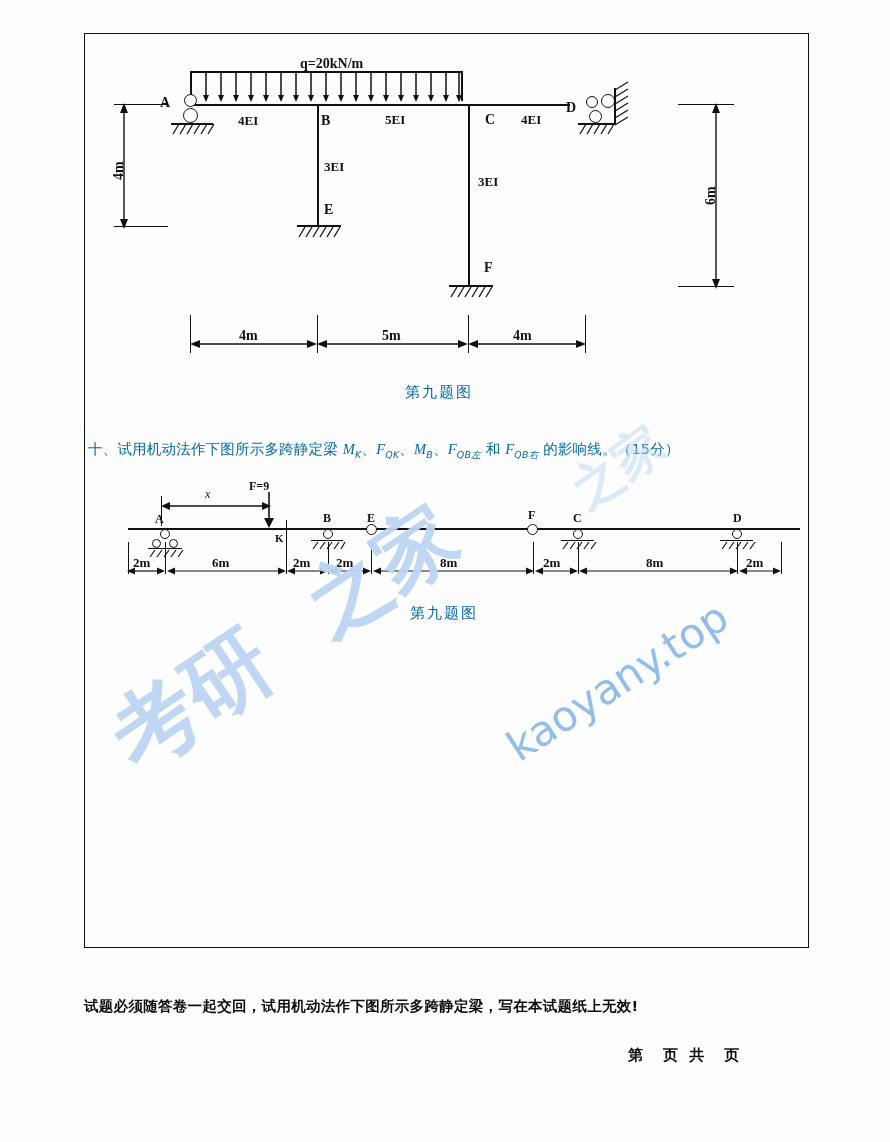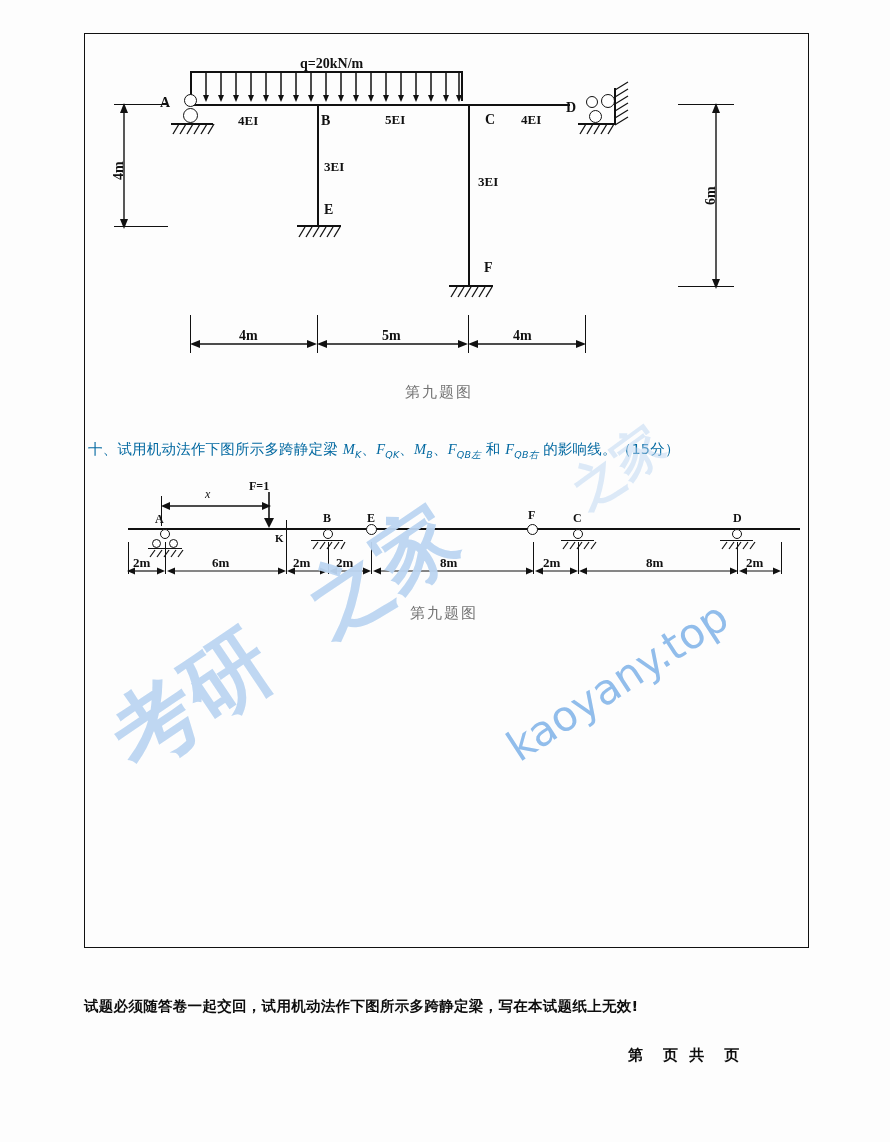--- a/index.html
+++ b/index.html
@@ -131,21 +131,21 @@
   }
   .q-text sub {
     font-size: 9.5px;
     font-style: italic;
   }
 
   .fig-caption {
     position: absolute;
     font-family: "DejaVu Sans", "Liberation Sans", sans-serif;
     font-size: 15px;
-    color: #737373;
+    color: #0369a1;
     letter-spacing: 2px;
     z-index: 4;
     text-align: center;
   }
 
   #footer-note {
     position: absolute;
     left: 84px;
     top: 997px;
     font-family: "DejaVu Sans", "Liberation Sans", sans-serif;
@@ -374,21 +374,21 @@
 <div class="fig-caption" style="left:405px; top:383px;">第九题图</div>
 
 <div class="q-text" style="left:88px; top:428px;">
   <span>十、</span><span>试用机动法作下图所示多跨静定梁 </span><span class="mathit">M</span><sub>K</sub><span>、</span><span class="mathit">F</span><sub>QK</sub><span>、</span><span class="mathit">M</span><sub>B</sub><span>、</span><span class="mathit">F</span><sub>QB左</sub><span> 和 </span><span class="mathit">F</span><sub>QB右</sub><span> 的影响线。</span><span>（15分）</span>
 </div>
 
 <div class="fig" style="left:0; top:0; width:890px; height:600px;">
 
   <div class="ln hln" style="left:128px; top:528px; width:672px; height:1.5px;"></div>
 
-  <div class="lbl lbl-b" style="left:249px; top:480px; font-size:12px;">F=1</div>
+  <div class="lbl lbl-b" style="left:249px; top:480px; font-size:12px;">F=9</div>
   <svg style="position:absolute; left:262px; top:492px;" width="14" height="38">
     <line x1="7" y1="0" x2="7" y2="29" stroke="#111" stroke-width="1.6"></line>
     <polygon points="7,36 2,26 12,26" fill="#111"></polygon>
   </svg>
 
   <div class="ln vln" style="left:161px; top:496px; height:30px; width:1.3px;"></div>
   <svg style="position:absolute; left:158px; top:499px;" width="116" height="14">
     <line x1="8" y1="7" x2="108" y2="7" stroke="#111" stroke-width="1.3"></line>
     <polygon points="3,7 12,3 12,11" fill="#111"></polygon>
     <polygon points="113,7 104,3 104,11" fill="#111"></polygon>

